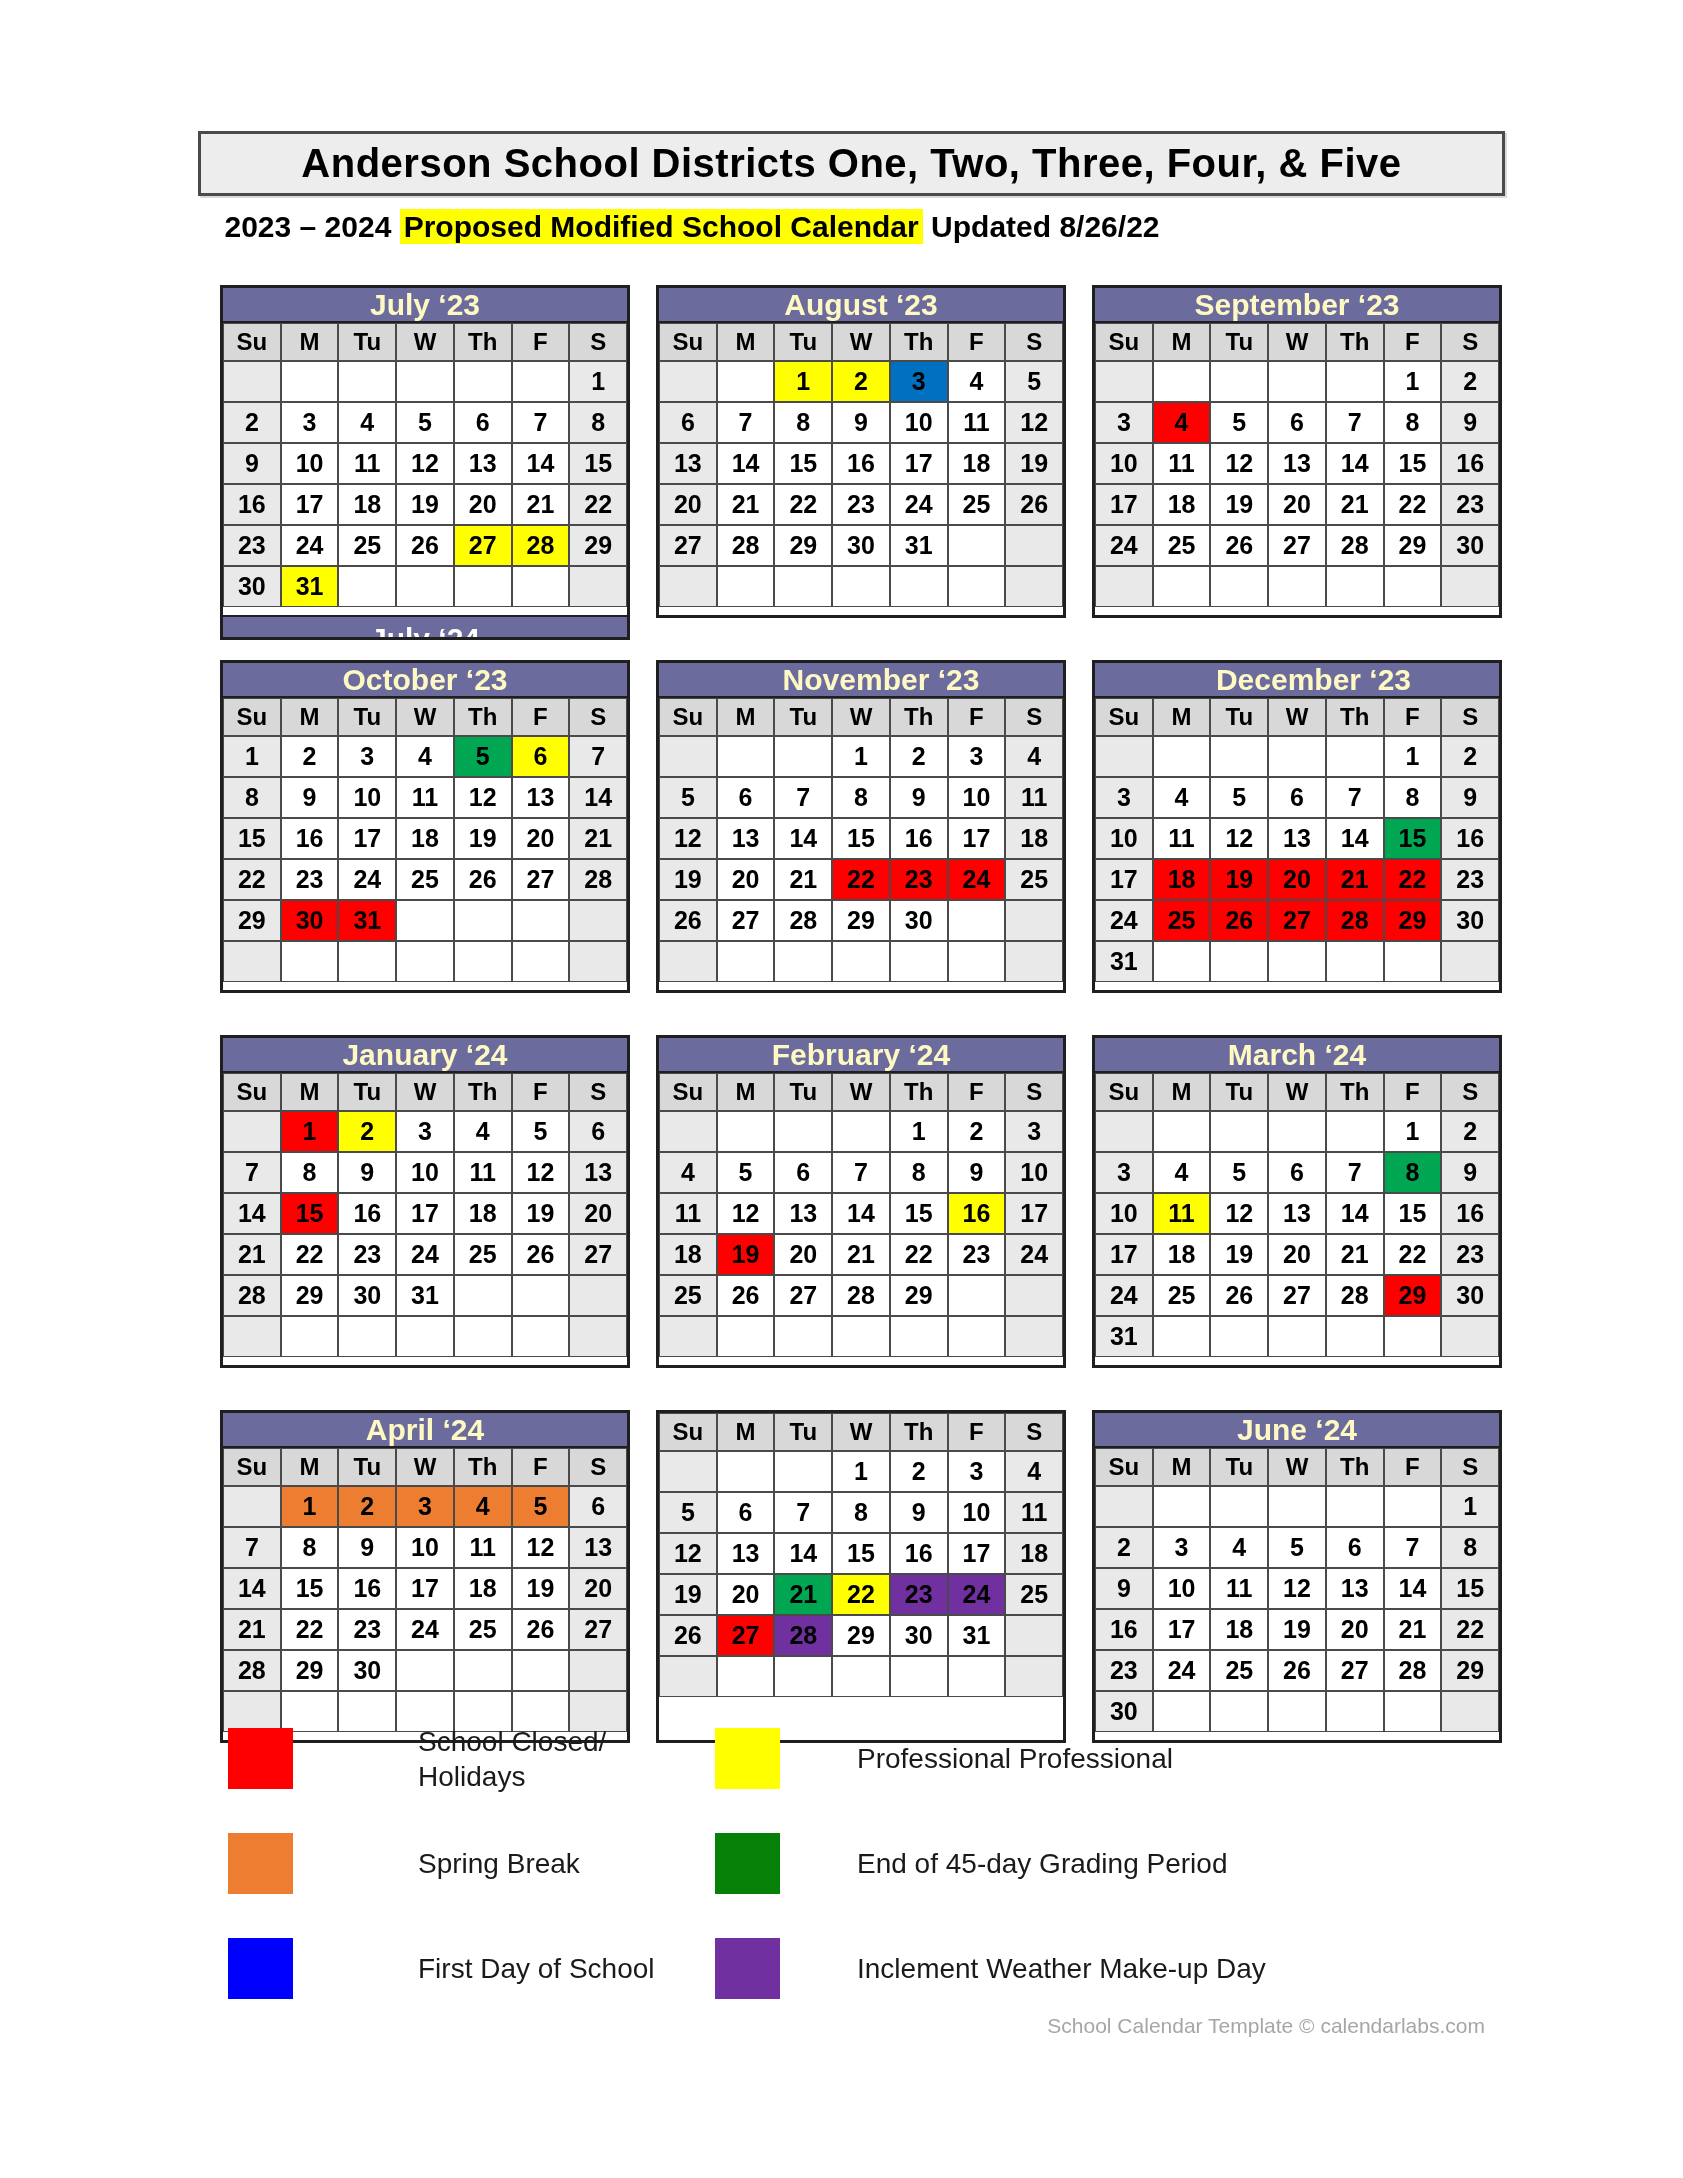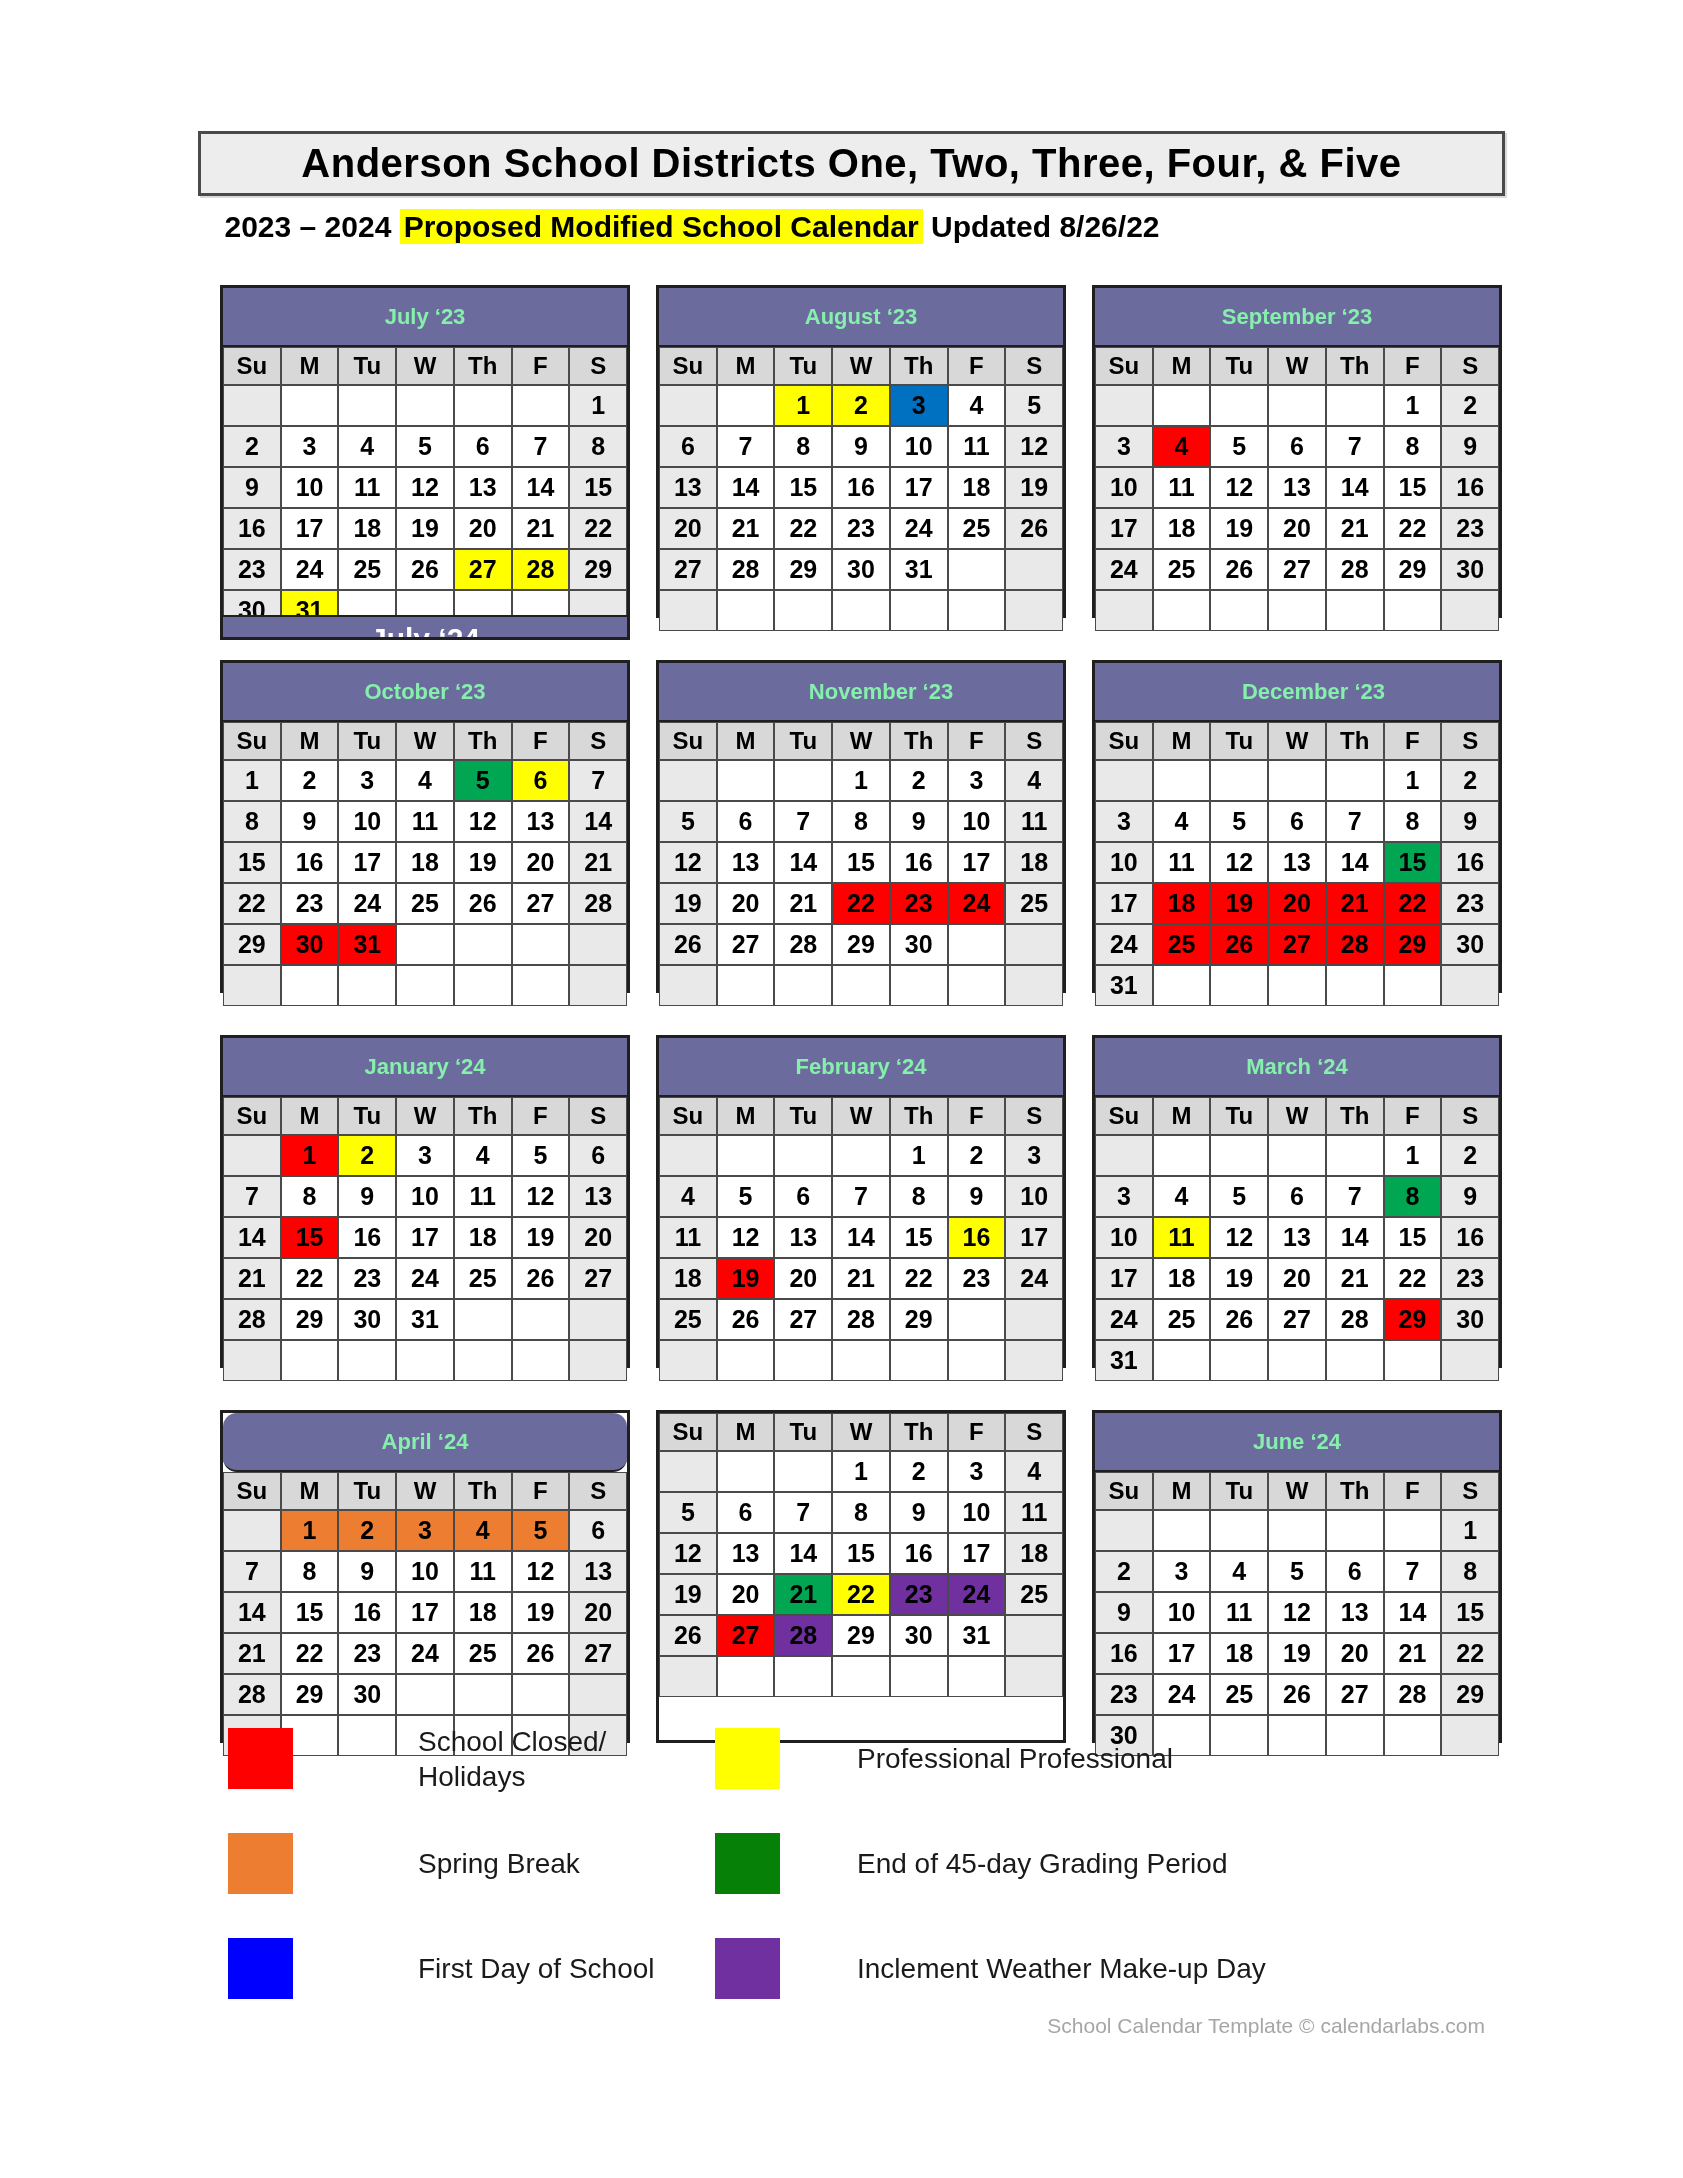--- a/index.html
+++ b/index.html
@@ -26,21 +26,21 @@
   .months{
     position:absolute;left:220px;top:285px;
     display:grid;grid-template-columns:repeat(3,404px);
     column-gap:32px;row-gap:42px;
   }
   .month{
     width:404px;height:327px;border:3px solid #1f1f1f;background:#fff;
     box-sizing:content-box;position:relative;
   }
   .month-header{
-    height:59px;background:#6b6b9e;color:#86efac;font-weight:bold;font-size:22px;
+    height:35px;background:#6b6b9e;color:#fef9c3;font-weight:bold;font-size:30px;
     display:flex;align-items:center;justify-content:center;
     border-bottom:2px solid #1f1f1f;box-sizing:border-box;
   }
   .dow-row,.date-row{display:grid;grid-template-columns:repeat(7,1fr);}
   .dow-row{height:38px;}
   .date-row{height:41px;}
   .dow-cell{
     background:#d8d8d8;border:1px solid #4a4a4a;
     display:flex;align-items:center;justify-content:center;
     font-weight:bold;font-size:24px;
@@ -679,21 +679,21 @@
         <div class="date-cell weekend">31</div>
         <div class="date-cell"></div>
         <div class="date-cell"></div>
         <div class="date-cell"></div>
         <div class="date-cell"></div>
         <div class="date-cell"></div>
         <div class="date-cell weekend"></div>
       </div>
     </div>
     <div class="month">
-      <div class="month-header" style="background-color: rgb(107, 107, 158); border-radius: 14px;">April ‘24</div>
+      <div class="month-header" style="background-color: rgb(107, 107, 158);">April ‘24</div>
       <div class="dow-row">
         <div class="dow-cell">Su</div>
         <div class="dow-cell">M</div>
         <div class="dow-cell">Tu</div>
         <div class="dow-cell">W</div>
         <div class="dow-cell">Th</div>
         <div class="dow-cell">F</div>
         <div class="dow-cell">S</div>
       </div>
       <div class="date-row">

